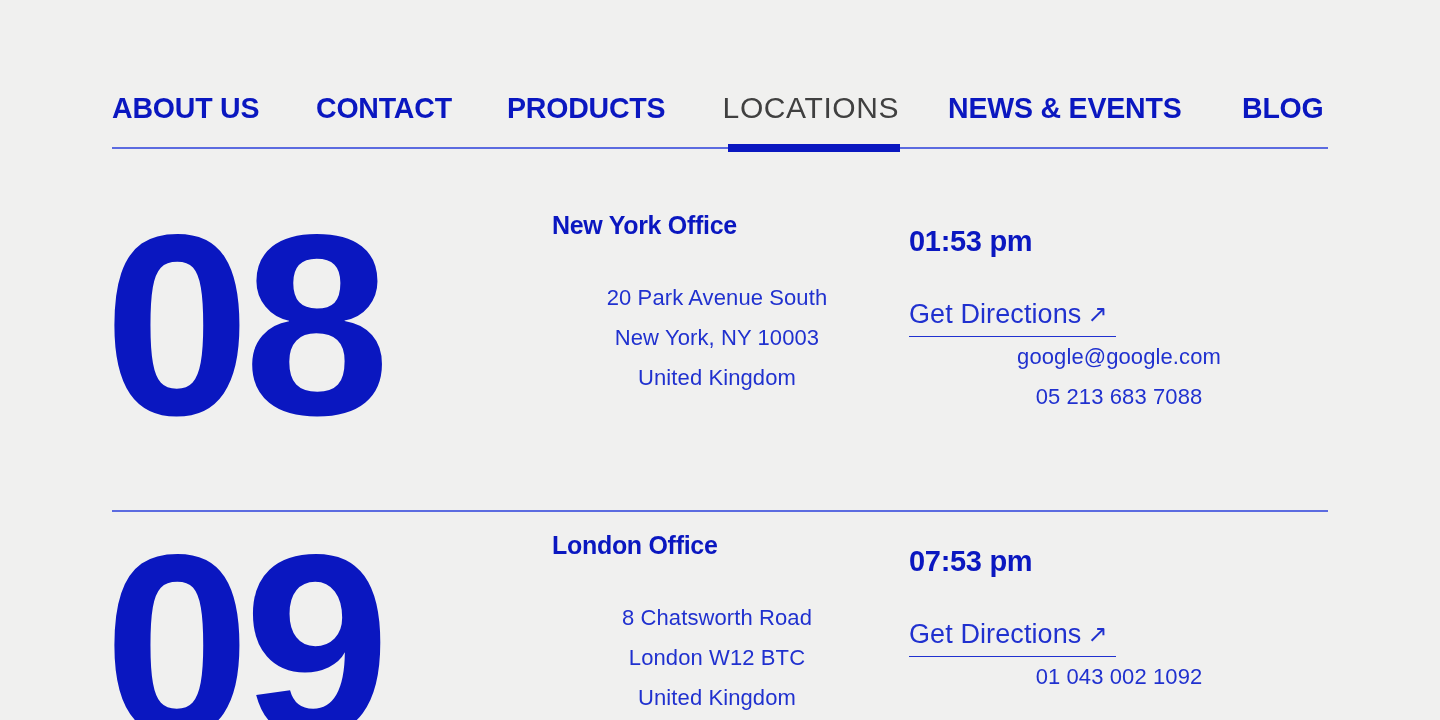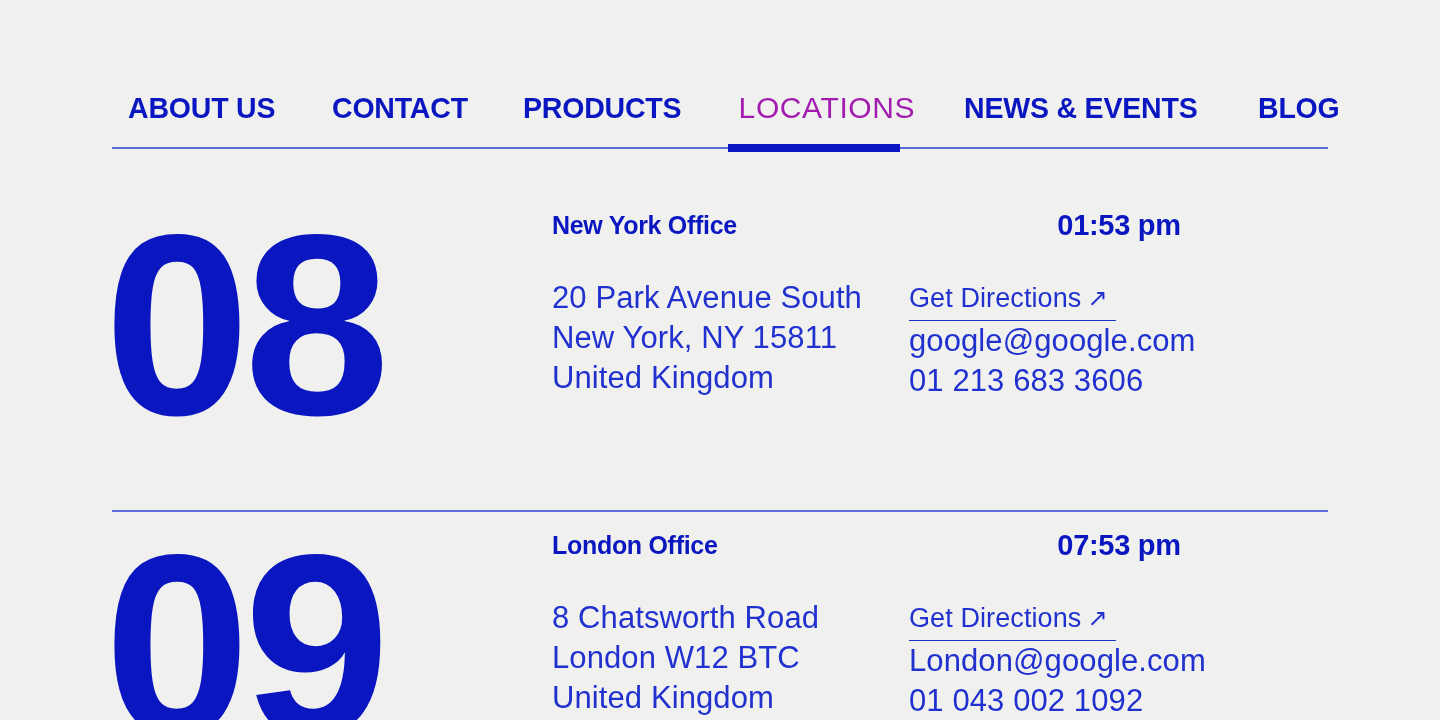--- a/index.html
+++ b/index.html
@@ -23,21 +23,20 @@
     overflow: hidden;
   }
 
   
   .nav {
     position: absolute;
     left: 112px;
     top: 66px;
     width: 1216px;
     height: 84px;
-    margin-left: 16px;
   }
   .nav-list {
     display: flex;
     align-items: flex-end;
     justify-content: space-between;
     list-style: none;
     margin: 0;
     padding: 0;
     height: 60px;
   }
@@ -52,21 +51,21 @@
     padding-bottom: 0;
   }
   .nav-item.bold {
     font-weight: 700;
     letter-spacing: -0.2px;
     transform: scaleX(0.95);
     transform-origin: left bottom;
   }
   .nav-item.active {
     font-weight: 400;
-    color: #a21caf;
+    color: #404040;
     letter-spacing: 0.6px;
     text-align: right;
   }
   
   .nav-rule {
     position: absolute;
     left: 112px;
     top: 147px;
     width: 1216px;
     height: 1.5px;
@@ -146,33 +145,33 @@
     letter-spacing: -0.3px;
     margin: 0 0 36px 0;
     white-space: nowrap;
   }
   .office-time {
     color: #0A17C0;
     font-size: 29px;
     line-height: 34px;
     font-weight: 700;
     letter-spacing: -0.3px;
-    margin: 0 0 36px 0;
-    white-space: nowrap;
-    text-align: center;
+    margin: 16px 0 36px 0;
+    white-space: nowrap;
   }
 
   .addr-line,
   .contact-line {
     color: #2031CF;
-    font-size: 31px;
+    font-size: 22px;
     line-height: 40px;
     font-weight: 400;
     letter-spacing: 0.1px;
     white-space: nowrap;
+    text-align: center;
   }
 
   .directions {
     display: inline-block;
     color: #2031CF;
     font-size: 27px;
     line-height: 40px;
     font-weight: 400;
     letter-spacing: 0.1px;
     white-space: nowrap;
@@ -209,50 +208,49 @@
   <div class="nav-active-bar"></div>
 
   <div class="rows">
 
     <div class="row">
       <div class="row-inner">
         <div class="row-number">08</div>
         <div class="row-mid">
           <div class="office-name">New York Office</div>
           <div class="addr-line">20 Park Avenue South</div>
-          <div class="addr-line">New York, NY 15811</div>
+          <div class="addr-line">New York, NY 10003</div>
           <div class="addr-line">United Kingdom</div>
         </div>
         <div class="row-right">
           <div class="office-time">01:53 pm</div>
           <div>
             <span class="directions"><span>Get Directions</span><span class="arrow">↗</span></span>
           </div>
           <div class="contact-line">google@google.com</div>
-          <div class="contact-line">01 213 683 3606</div>
+          <div class="contact-line">05 213 683 7088</div>
         </div>
       </div>
     </div>
 
     <div class="row">
       <div class="row-divider"></div>
       <div class="row-inner">
         <div class="row-number">09</div>
         <div class="row-mid">
           <div class="office-name">London Office</div>
           <div class="addr-line">8 Chatsworth Road</div>
           <div class="addr-line">London W12 BTC</div>
           <div class="addr-line">United Kingdom</div>
         </div>
         <div class="row-right">
           <div class="office-time">07:53 pm</div>
           <div>
             <span class="directions"><span>Get Directions</span><span class="arrow">↗</span></span>
           </div>
-          <div class="contact-line">London@google.com</div>
           <div class="contact-line">01 043 002 1092</div>
         </div>
       </div>
     </div>
 
   </div>
 
 </div>
 
 </body></html>

